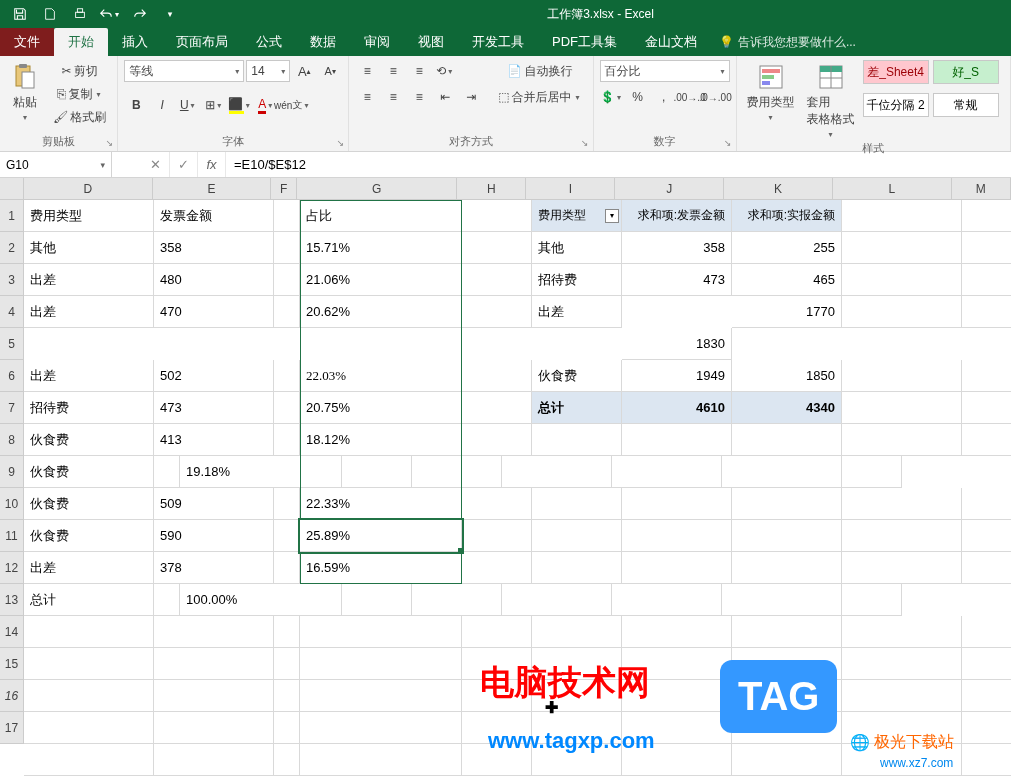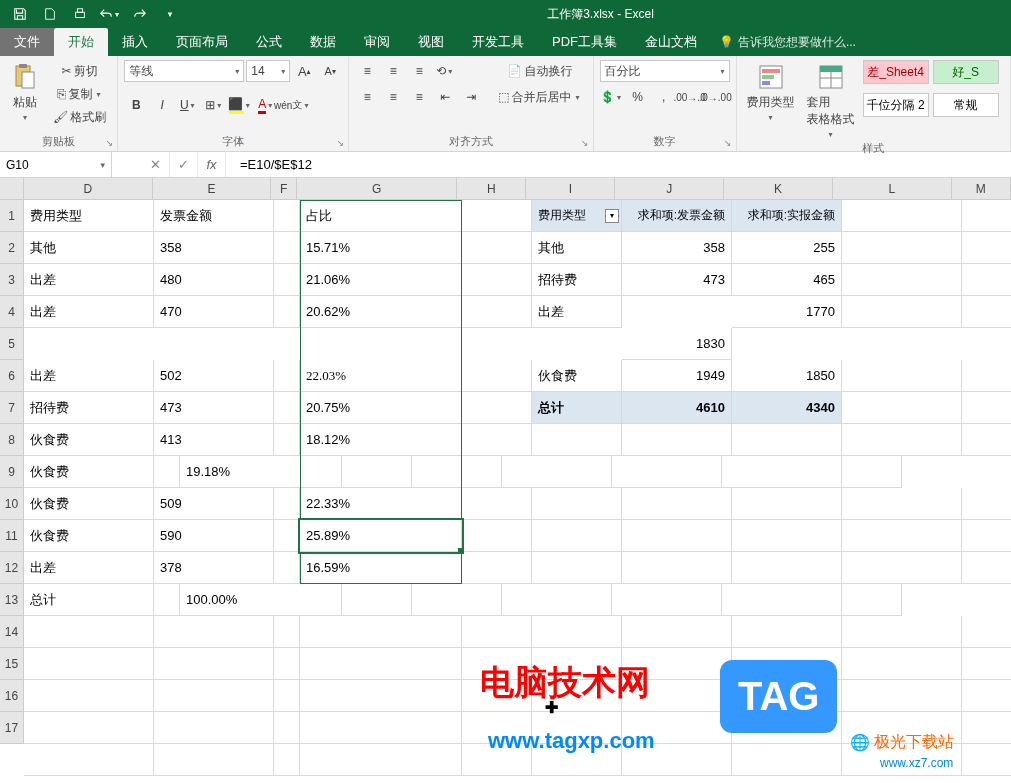--- a/index.html
+++ b/index.html
@@ -6,21 +6,21 @@
 body { background: #fff; width: 1011px; height: 783px; overflow: hidden; position: relative; }
 
 .titlebar { background: #0e6837; height: 28px; display: flex; align-items: center; color: #fff; font-size: 12px; }
 .titlebar .qat { display: flex; gap: 2px; padding: 0 6px; align-items: center; }
 .titlebar .qat .qbtn { width: 28px; height: 24px; display: flex; align-items: center; justify-content: center; cursor: pointer; }
 .titlebar .title { flex: 1; text-align: center; }
 .qbtn svg { fill: #fff; }
 
 .ribbon-tabs { background: #0e6837; height: 28px; display: flex; color: #fff; font-size: 13px; align-items: stretch; }
 .ribbon-tabs .tab { padding: 0 14px; display: flex; align-items: center; cursor: pointer; }
-.ribbon-tabs .tab.file { background: #737373; }
+.ribbon-tabs .tab.file { background: #7f1d1d; }
 .ribbon-tabs .tab.active { background: #f3f3f3; color: #217346; border-top-left-radius: 2px; border-top-right-radius: 2px; }
 .ribbon-tabs .tell { margin-left: 8px; opacity: 0.85; font-size: 12px; display: flex; align-items: center; gap: 4px; }
 
 .ribbon { background: #f3f3f3; border-bottom: 1px solid #d4d4d4; display: flex; height: 96px; }
 .group { border-right: 1px solid #e0e0e0; padding: 4px 6px 0 6px; display: flex; flex-direction: column; justify-content: space-between; position: relative; }
 .group .body { flex: 1; display: flex; align-items: flex-start; gap: 4px; }
 .group .label { font-size: 11px; color: #666; text-align: center; padding-bottom: 2px; }
 .group .launcher { position: absolute; right: 2px; bottom: 2px; font-size: 9px; color: #888; cursor: pointer; width: 12px; height: 12px; display: flex; align-items: center; justify-content: center; }
 
 .bigbtn { display: flex; flex-direction: column; align-items: center; gap: 2px; padding: 2px 4px; cursor: pointer; font-size: 12px; color: #444; }
@@ -38,21 +38,21 @@
 .style-cell.bad { background: #ffc7ce; color: #9c0006; }
 .style-cell.good { background: #c6efce; color: #006100; }
 .style-cell.neutral { background: #fff; }
 .style-cell.normal { background: #fff; }
 
 .fbar { height: 26px; border-bottom: 1px solid #d4d4d4; display: flex; align-items: stretch; background: #fff; }
 .namebox { width: 112px; border-right: 1px solid #d4d4d4; display: flex; align-items: center; padding: 0 6px; font-size: 12px; }
 .namebox .drop { margin-left: auto; font-size: 9px; color: #666; }
 .fbtn { width: 28px; display: flex; align-items: center; justify-content: center; border-right: 1px solid #e8e8e8; color: #888; cursor: pointer; font-size: 13px; }
 .fbtn.fx { font-style: italic; color: #666; }
-.finput { flex: 1; padding: 0 8px; font-size: 13px; display: flex; align-items: center; margin-left: 6px; }
+.finput { flex: 1; padding: 0 8px; font-size: 13px; display: flex; align-items: center; }
 
 .grid-area { position: relative; overflow: hidden; height: calc(783px - 28px - 28px - 96px - 26px); background: #fff; }
 .corner { position: absolute; width: 24px; height: 22px; background: #e6e6e6; border-right: 1px solid #ccc; border-bottom: 1px solid #ccc; z-index: 3; cursor: pointer; }
 .colheads { position: absolute; top: 0; left: 24px; right: 0; height: 22px; display: flex; z-index: 2; }
 .ch { background: #e6e6e6; border-right: 1px solid #ccc; border-bottom: 1px solid #ccc; font-size: 12px; color: #444; display: flex; align-items: center; justify-content: center; cursor: pointer; }
 .rowheads { position: absolute; top: 22px; left: 0; width: 24px; z-index: 2; }
 .rh { background: #e6e6e6; border-bottom: 1px solid #ccc; border-right: 1px solid #ccc; font-size: 12px; color: #444; display: flex; align-items: center; justify-content: center; cursor: pointer; }
 .cells { position: absolute; top: 22px; left: 24px; }
 .crow { display: flex; }
 .cell { border-right: 1px solid #d9d9d9; border-bottom: 1px solid #d9d9d9; font-size: 13px; display: flex; align-items: center; padding: 0 6px; position: relative; }
@@ -320,21 +320,21 @@
       <div class="rh" style="height: 32px;">6</div>
       <div class="rh" style="height: 32px;">7</div>
       <div class="rh" style="height: 32px;">8</div>
       <div class="rh" style="height: 32px;">9</div>
       <div class="rh" style="height: 32px;">10</div>
       <div class="rh" style="height: 32px;">11</div>
       <div class="rh" style="height: 32px;">12</div>
       <div class="rh" style="height: 32px;">13</div>
       <div class="rh" style="height: 32px;">14</div>
       <div class="rh" style="height: 32px;">15</div>
-      <div class="rh" style="height: 32px;">16</div>
+      <div class="rh" style="height: 32px; font-style: italic;">16</div>
       <div class="rh" style="height: 32px;">17</div>
     </div>
   <div class="cells" id="cells">
       <div class="crow">
         <div class="cell tbl hcell" style="width: 130px; height: 32px;">费用类型</div>
         <div class="cell tbl hcell" style="width: 120px; height: 32px;">发票金额</div>
         <div class="cell " style="width: 26px; height: 32px;"></div>
         <div class="cell tbl hcell" style="width: 162px; height: 32px;">占比</div>
         <div class="cell " style="width: 70px; height: 32px;"></div>
         <div class="cell pvt-head" style="width: 90px; height: 32px;">费用类型<div class="filter-ico">▾</div></div>

